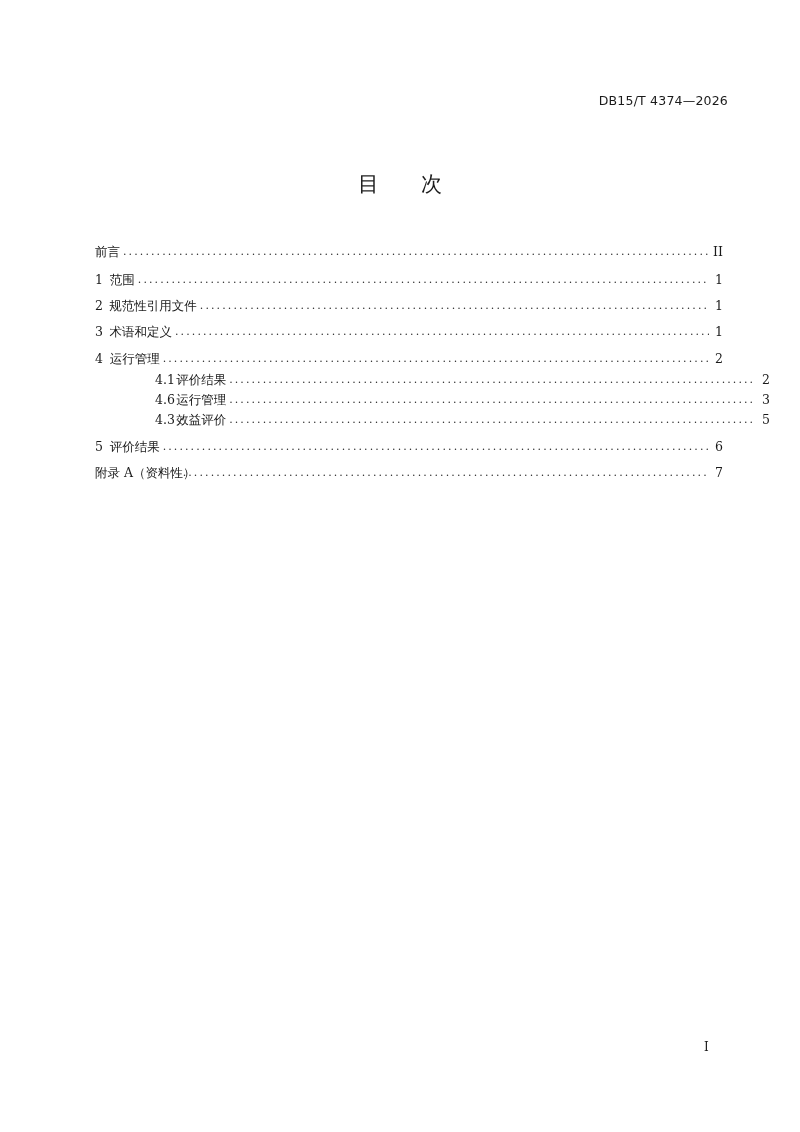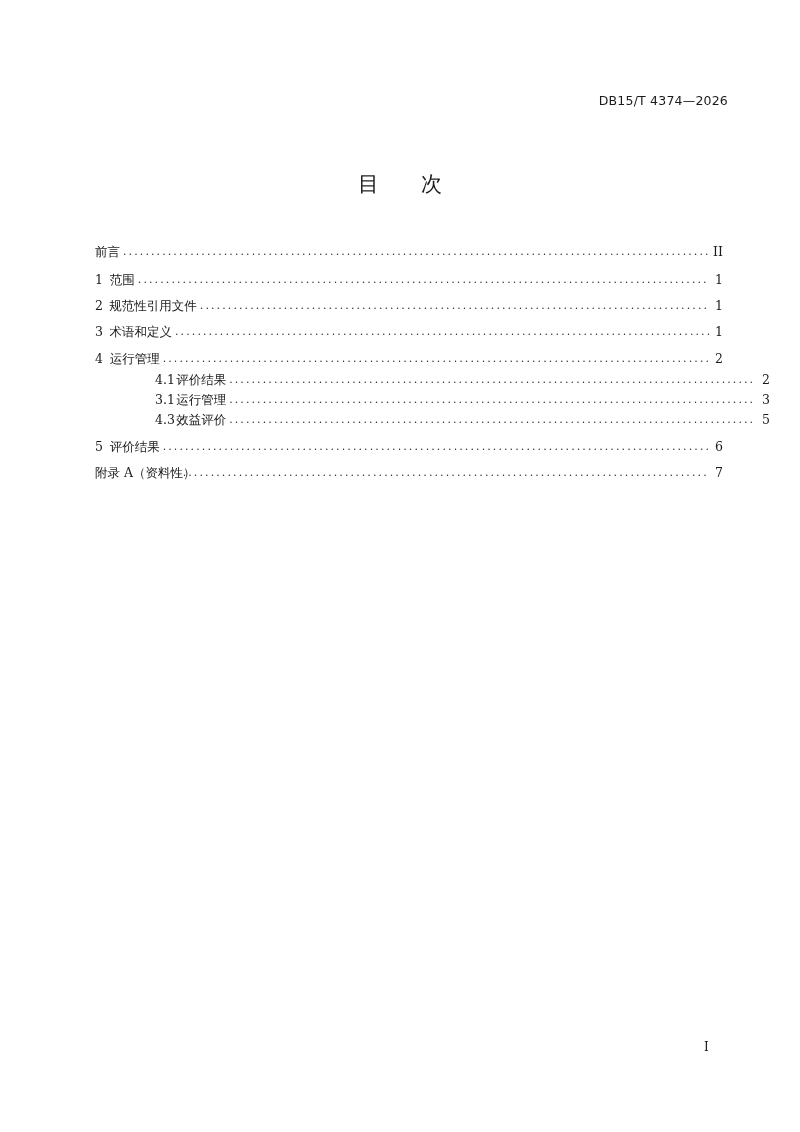--- a/index.html
+++ b/index.html
@@ -129,21 +129,21 @@
     </div>
 
     <div class="toc-row sub" style="top:371px">
       <span class="toc-num">4.1</span>
       <span class="toc-text">评价结果</span>
       <span class="toc-leader"></span>
       <span class="toc-page">2</span>
     </div>
 
     <div class="toc-row sub" style="top:391px">
-      <span class="toc-num">3.1</span>
+      <span class="toc-num">4.6</span>
       <span class="toc-text">运行管理</span>
       <span class="toc-leader"></span>
       <span class="toc-page">3</span>
     </div>
 
     <div class="toc-row sub" style="top:411px">
       <span class="toc-num">4.3</span>
       <span class="toc-text">效益评价</span>
       <span class="toc-leader"></span>
       <span class="toc-page">5</span>

